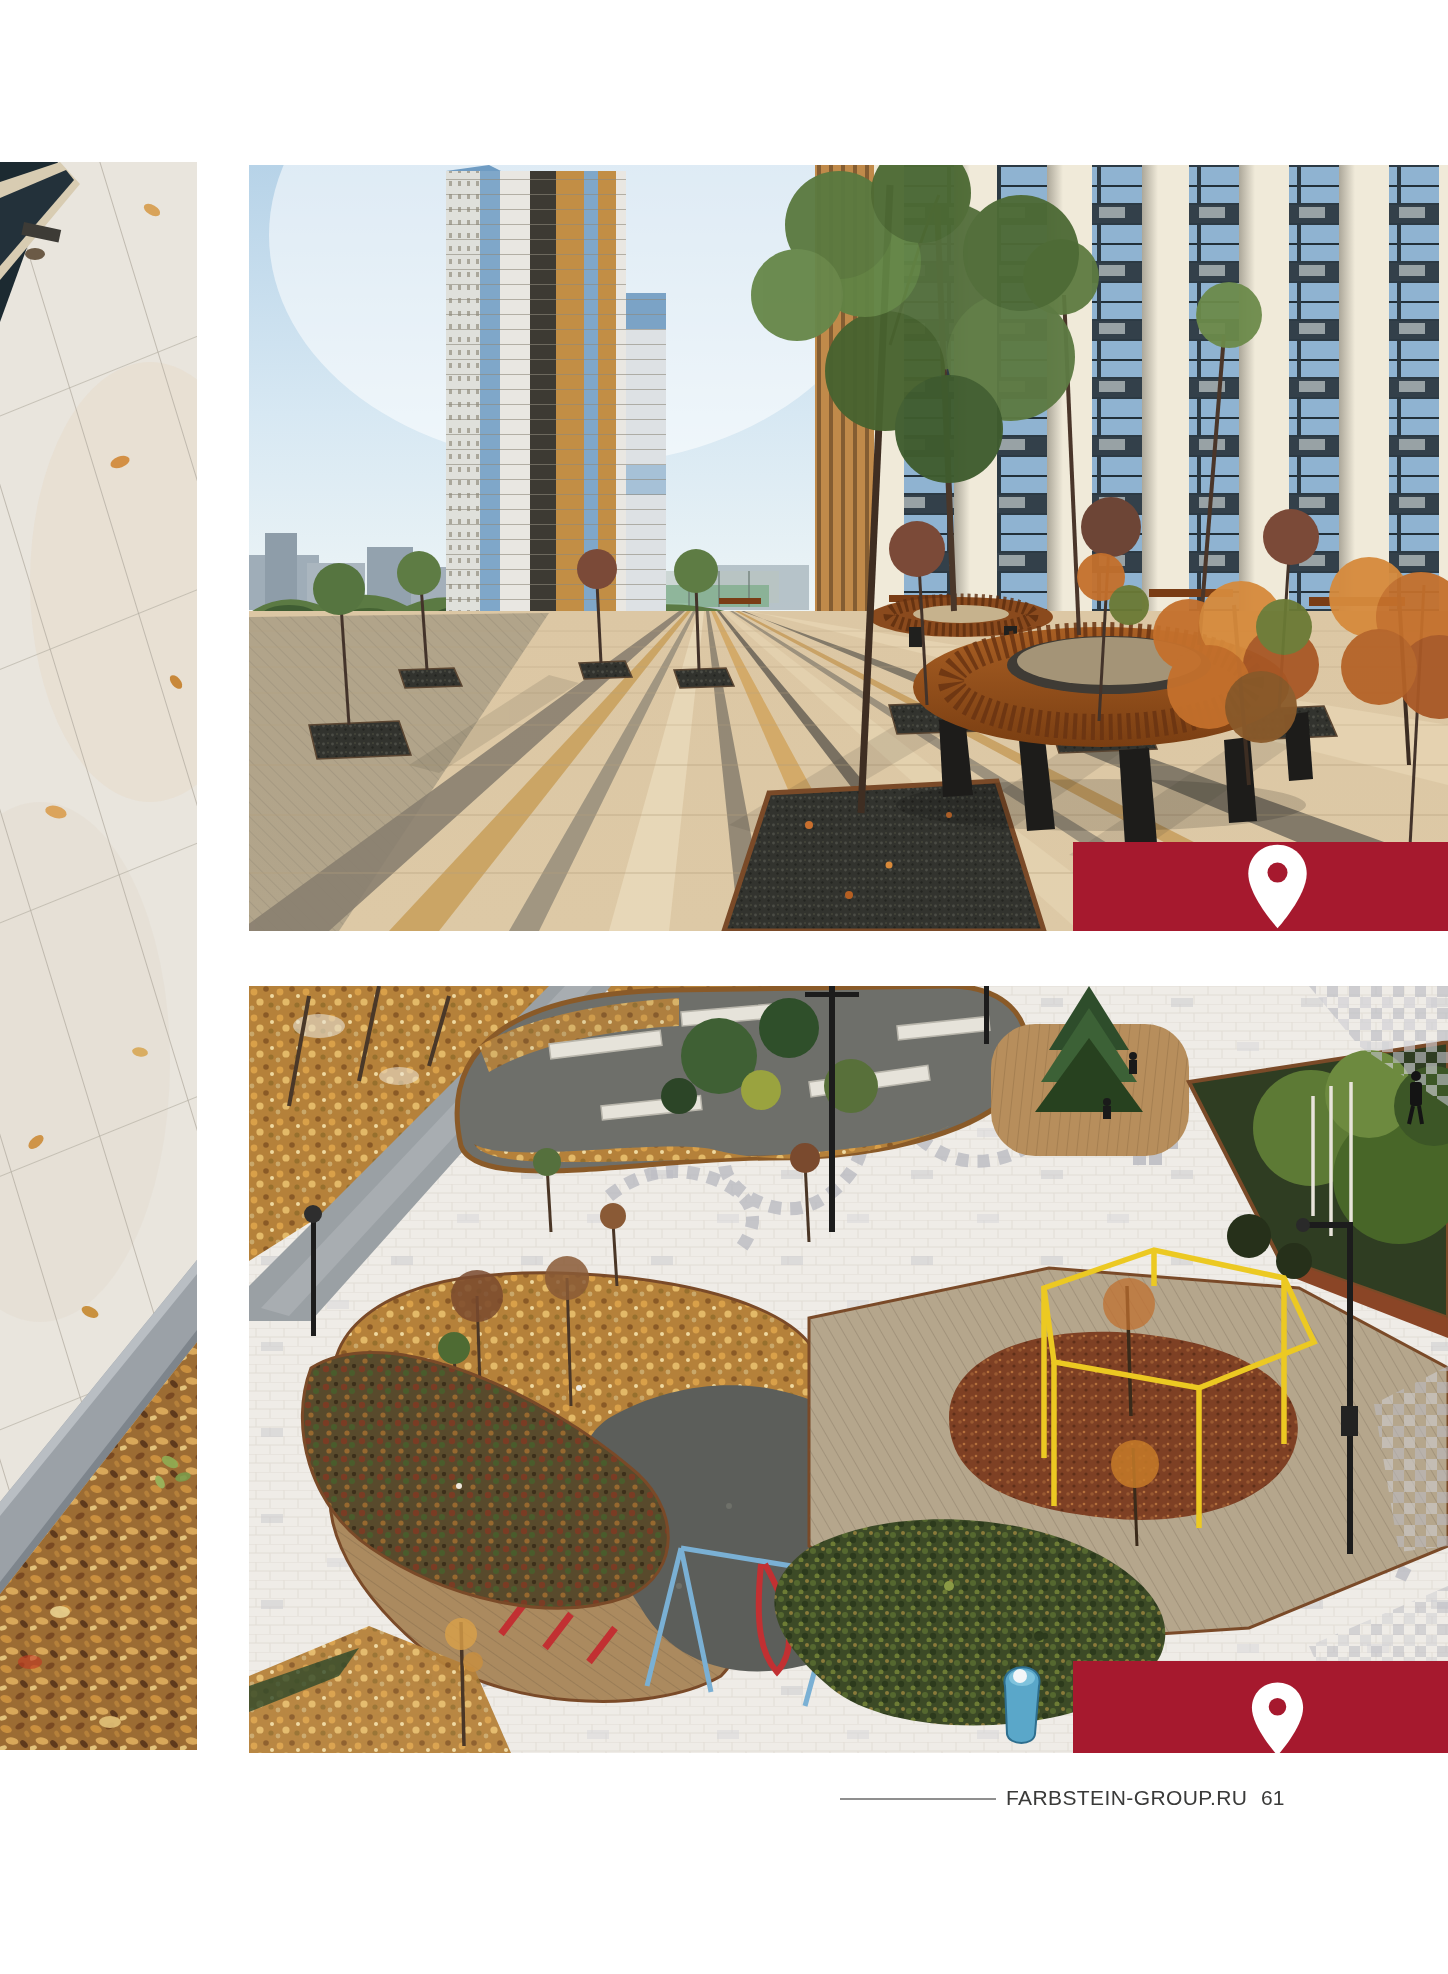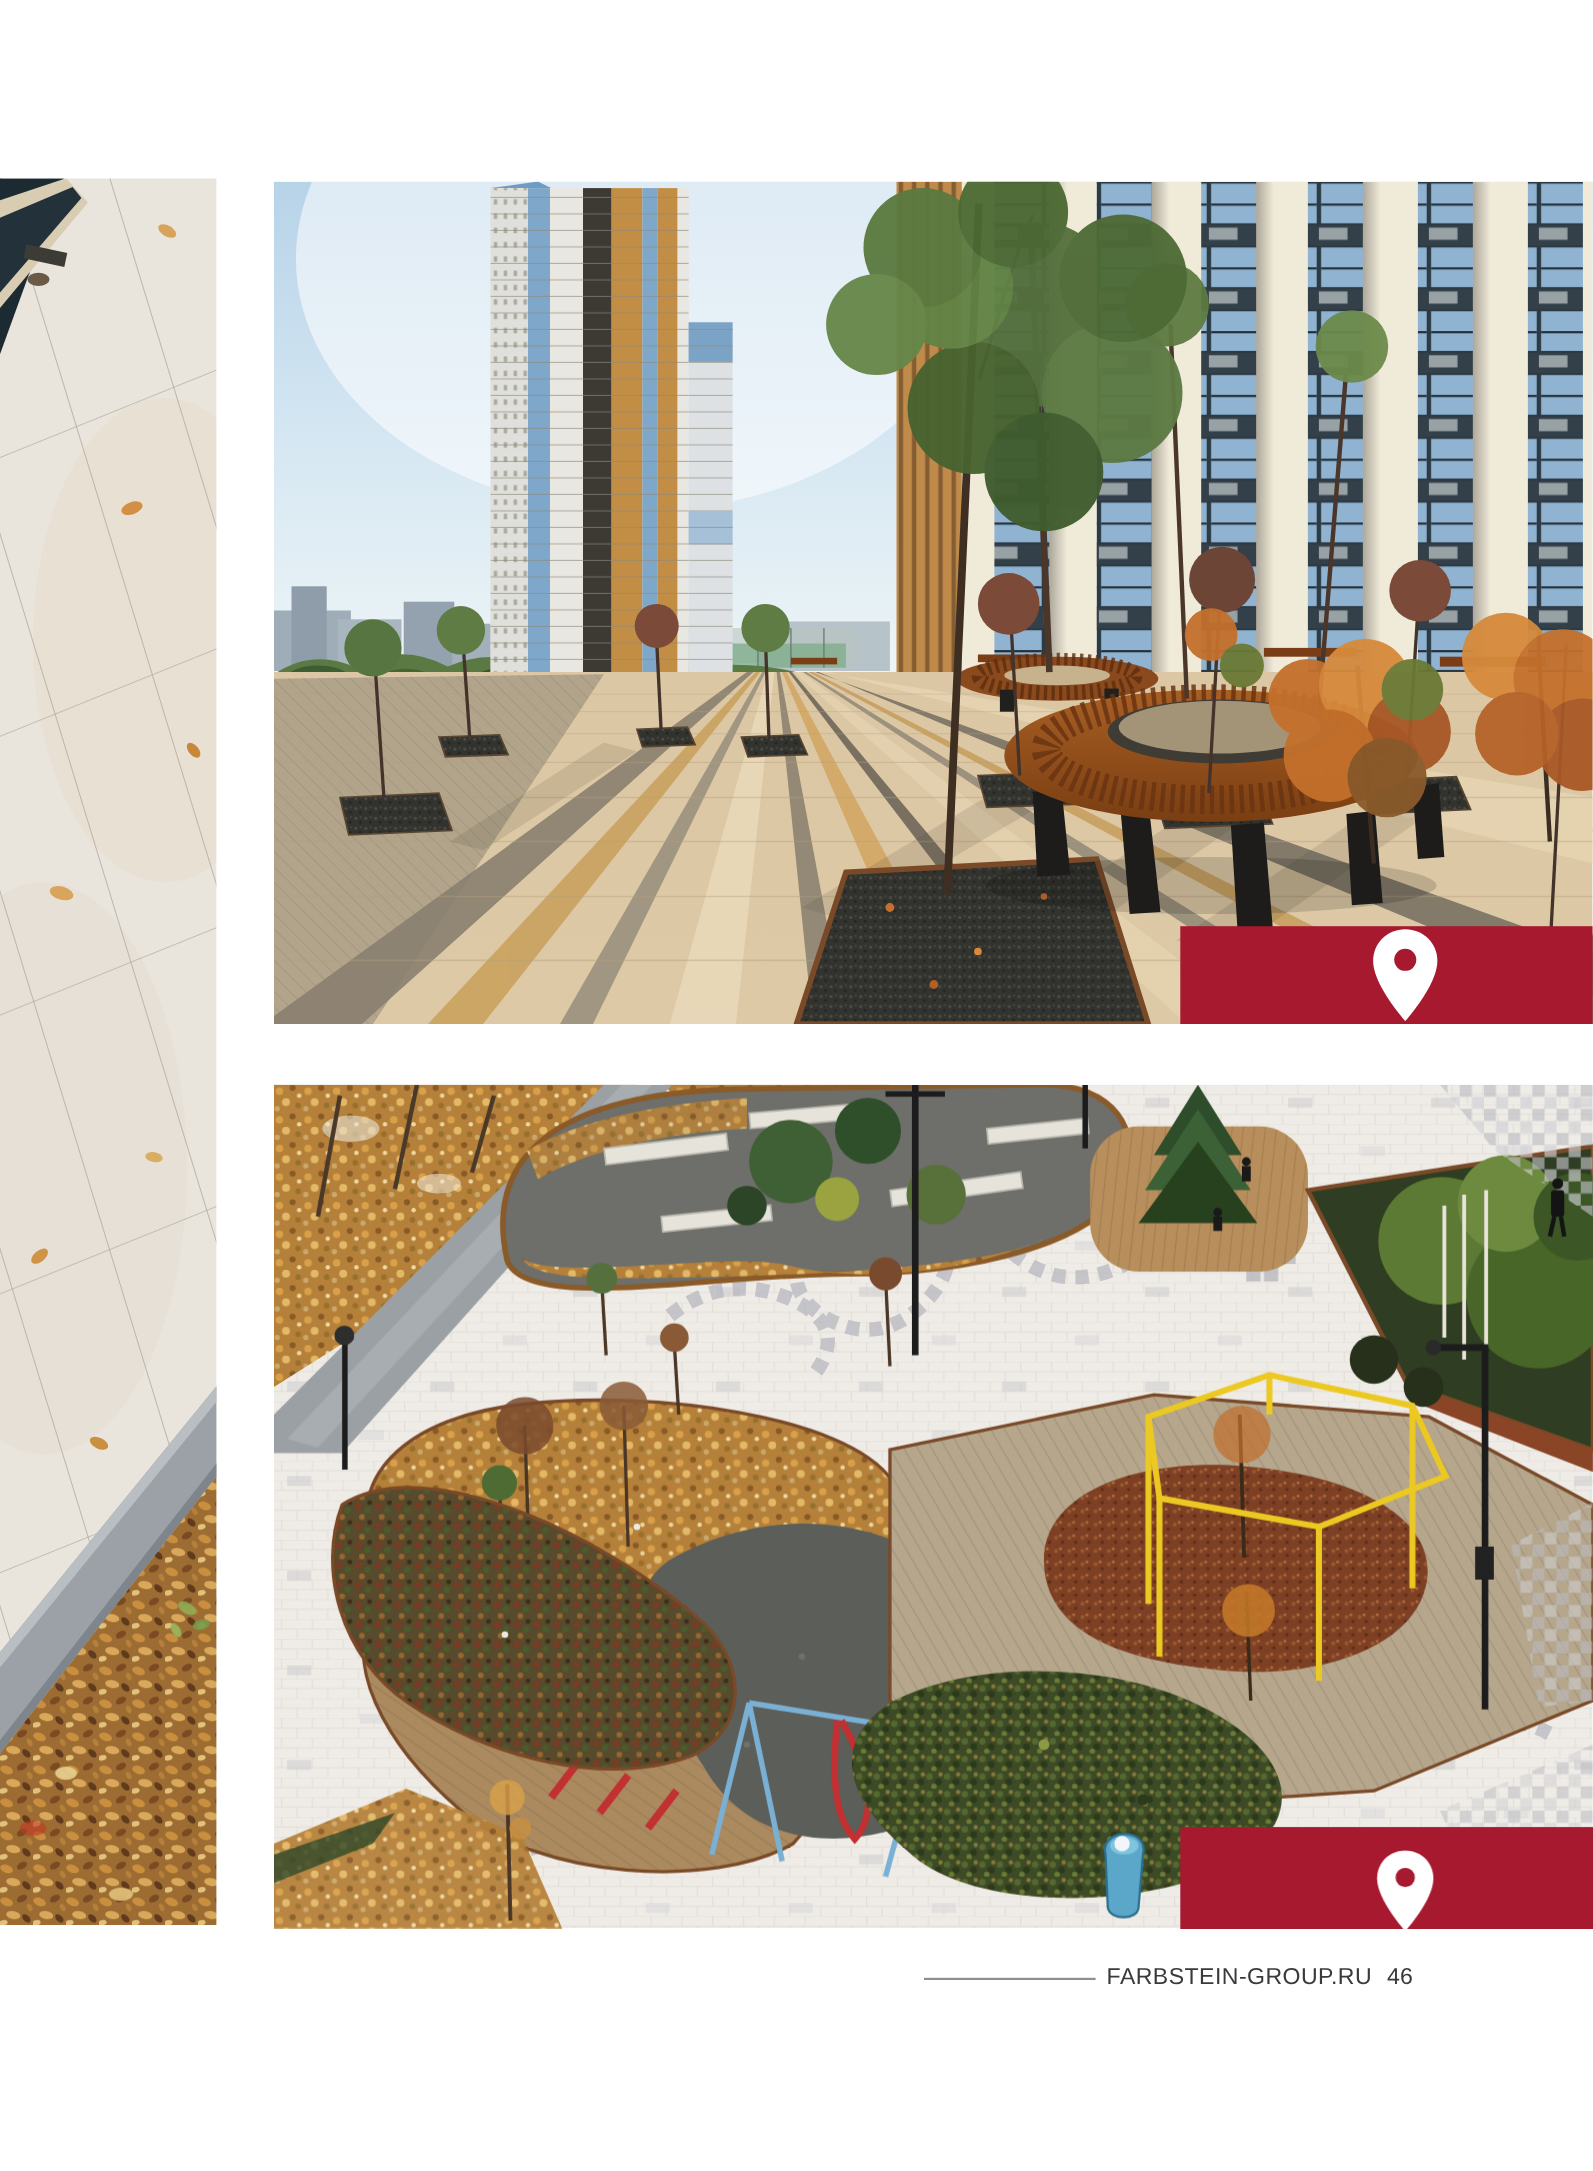--- a/index.html
+++ b/index.html
@@ -627,16 +627,16 @@
         <path d="M12 1C6 1 1.5 5.6 1.5 11.4 1.5 19.4 12 31 12 31s10.5-11.6 10.5-19.6C22.5 5.6 18 1 12 1z" fill="#ffffff"></path>
         <circle cx="12" cy="11" r="3.6" fill="#A6192E"></circle>
       </svg>
 
     </div>
   </div>
 
   <div class="footer">
     <div class="rule"></div>
     <span class="site">FARBSTEIN-GROUP.RU</span>
-    <span class="pageno">46</span>
+    <span class="pageno">61</span>
   </div>
 
 </div>
 
 </body></html>

